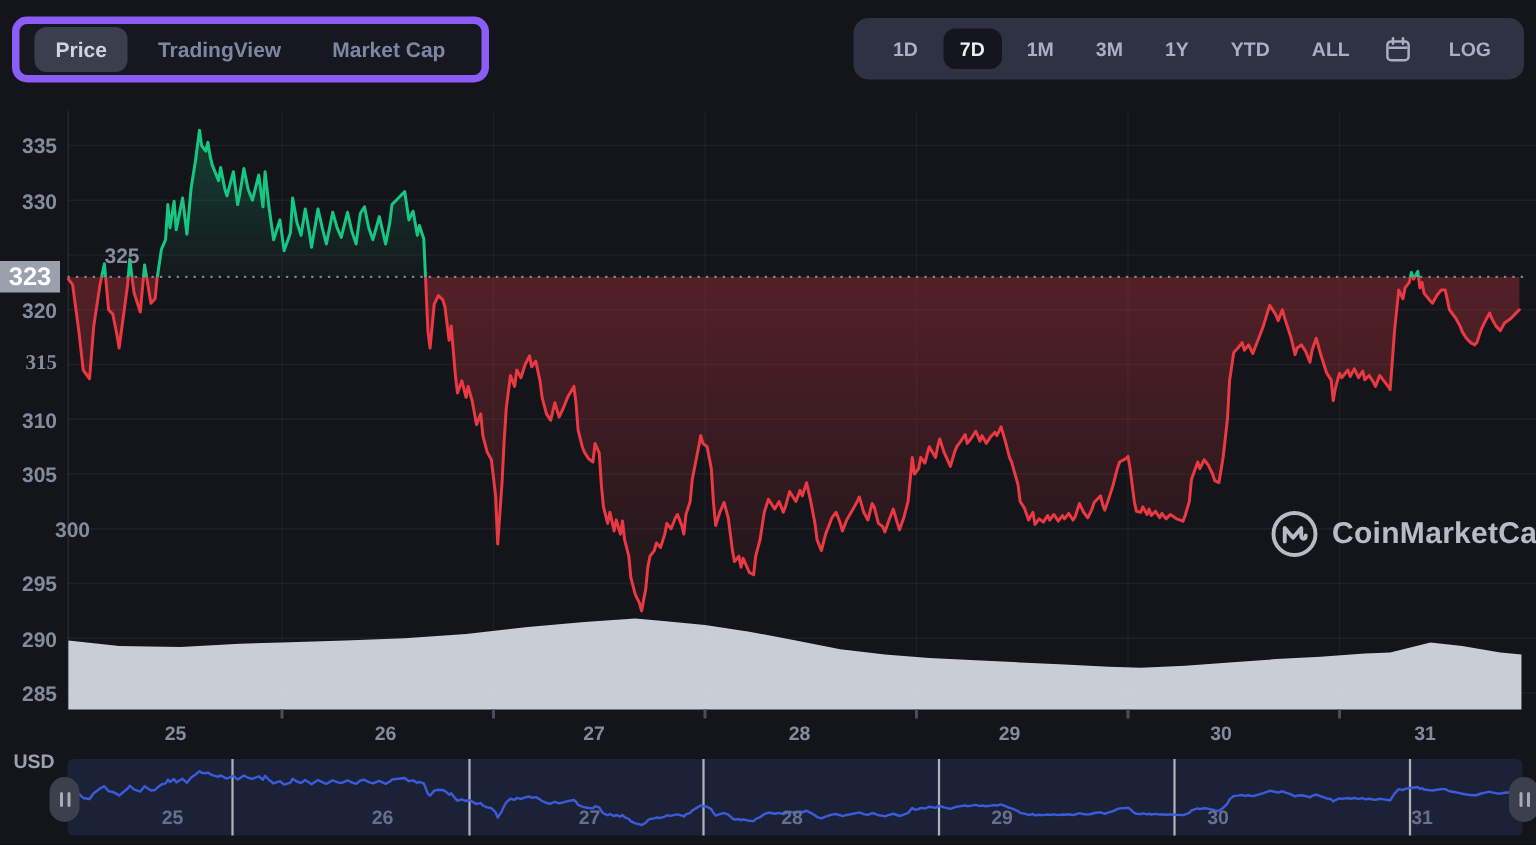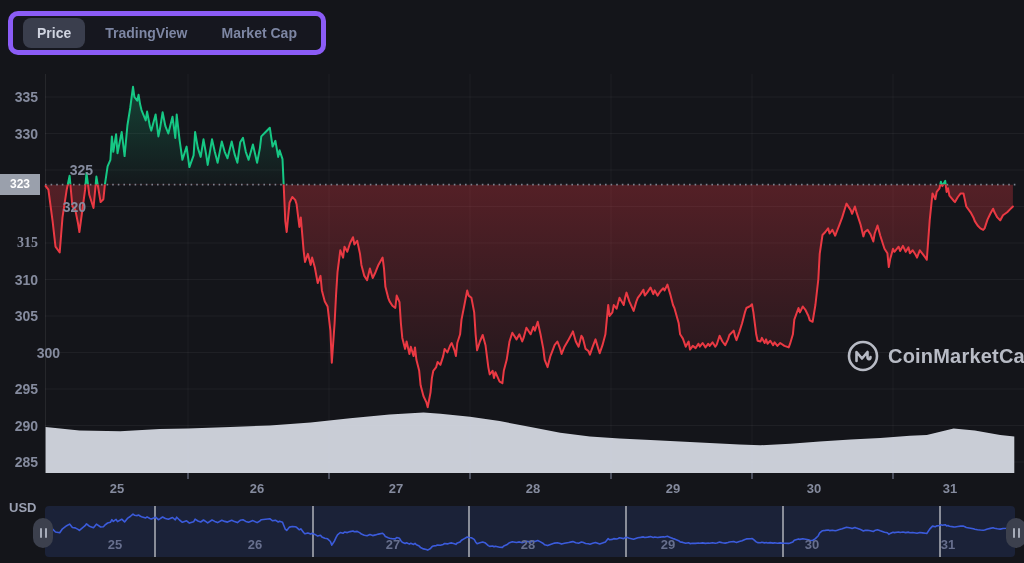--- a/index.html
+++ b/index.html
@@ -14,21 +14,21 @@
        padding:0 12px;background:#2e3243;border-radius:10px;}
   .range-btn{padding:6px 11px;margin:0 3px;border-radius:8px;font-size:13px;font-weight:bold;color:#aab0c4;cursor:pointer;}
   .range-btn.sel{background:#14151d;color:#eceef4;}
   .cal-btn{margin:0 8px;display:flex;align-items:center;cursor:pointer;}
   .log-btn{padding:6px 10px;margin-left:6px;font-size:13px;font-weight:bold;color:#aab0c4;cursor:pointer;}
   
   .ylab{position:absolute;width:38px;text-align:right;font-size:14px;color:#858b9e;font-weight:bold;}
   .xlab{position:absolute;top:481px;transform:translateX(-50%);font-size:13px;color:#858b9e;font-weight:bold;}
   .usd{position:absolute;left:9px;top:500px;font-size:13px;color:#9ba1b3;font-weight:bold;}
   .badge{position:absolute;left:0;width:40px;height:21px;background:#9aa0ac;color:#ffffff;
-       font-size:12px;font-weight:bold;text-align:center;line-height:21px;}
+       font-size:17px;font-weight:bold;text-align:center;line-height:21px;}
   
   .wm{position:absolute;left:846px;top:339px;display:flex;align-items:center;gap:8px;opacity:.92;}
   .wm-text{font-size:20px;font-weight:bold;color:#c6cad4;letter-spacing:.2px;}
   
   .nav-bg{position:absolute;left:45px;top:506px;width:970px;height:51px;background:#1b2238;border-radius:4px;}
   .navlab{position:absolute;top:537px;transform:translateX(-50%);font-size:13px;color:#676f8d;font-weight:bold;}
   .handle{position:absolute;top:518px;width:20px;height:30px;border-radius:10px;background:#3c404d;
        display:flex;align-items:center;justify-content:center;gap:3px;cursor:ew-resize;}
   .handle i{display:block;width:2px;height:10px;background:#a6abb8;border-radius:1px;}
   svg{position:absolute;left:0;top:0;}
@@ -37,20 +37,40 @@
 <body>
 
 <div id="app">
 
   <div class="view-toggle">
     <span class="view-btn sel">Price</span>
     <span class="view-btn">TradingView</span>
     <span class="view-btn">Market Cap</span>
   </div>
 
+  <div class="range-toggle">
+    <span id="range-buttons" style="display:flex;align-items:center;">
+        <span class="range-btn">1D</span>
+        <span class="range-btn sel">7D</span>
+        <span class="range-btn">1M</span>
+        <span class="range-btn">3M</span>
+        <span class="range-btn">1Y</span>
+        <span class="range-btn">YTD</span>
+        <span class="range-btn">ALL</span>
+      </span>
+    <span class="cal-btn">
+      <svg width="20" height="20" viewBox="0 0 24 24" style="position:static">
+        <rect x="3.5" y="5.5" width="17" height="15" rx="3" fill="none" stroke="#a9afc2" stroke-width="2"></rect>
+        <line x1="8" y1="3" x2="8" y2="7.4" stroke="#a9afc2" stroke-width="2" stroke-linecap="round"></line>
+        <line x1="16" y1="3" x2="16" y2="7.4" stroke="#a9afc2" stroke-width="2" stroke-linecap="round"></line>
+        <line x1="4.5" y1="10.5" x2="19.5" y2="10.5" stroke="#a9afc2" stroke-width="2"></line>
+      </svg>
+    </span>
+    <span class="log-btn">LOG</span>
+  </div>
 
   <svg id="chart" width="1024" height="563" viewBox="0 0 1024 563">
       <defs>
         <linearGradient id="gGreen" x1="0" x2="0" y1="74" y2="184.6" gradientUnits="userSpaceOnUse">
           <stop offset="0" stop-color="#16c784" stop-opacity="0.28"></stop>
           <stop offset="1" stop-color="#16c784" stop-opacity="0.02"></stop>
         </linearGradient>
         <linearGradient id="gRed" x1="0" x2="0" y1="184.6" y2="440" gradientUnits="userSpaceOnUse">
           <stop offset="0" stop-color="#ea3943" stop-opacity="0.3"></stop>
           <stop offset="1" stop-color="#ea3943" stop-opacity="0"></stop>
@@ -91,21 +111,21 @@
       <line x1="470" x2="470" y1="473" y2="479" stroke="#4a4e5c" stroke-width="2"></line>
       <line x1="611" x2="611" y1="473" y2="479" stroke="#4a4e5c" stroke-width="2"></line>
       <line x1="752" x2="752" y1="473" y2="479" stroke="#4a4e5c" stroke-width="2"></line>
       <line x1="893" x2="893" y1="473" y2="479" stroke="#4a4e5c" stroke-width="2"></line>
     </svg>
 
   <div id="ylabels">
       <div class="ylab" style="top: 89px; left: 0px;">335</div>
       <div class="ylab" style="top: 125.5px; left: 0px;">330</div>
       <div class="ylab" style="top: 162px; left: 12px; margin-left: 43px;">325</div>
-      <div class="ylab" style="top: 198.5px; left: 0px; margin-left: 48px;">320</div>
+      <div class="ylab" style="top: 198.5px; left: 0px;">320</div>
       <div class="ylab" style="top: 235px; left: 0px; font-family: Liberation Serif, serif;">315</div>
       <div class="ylab" style="top: 271.5px; left: 0px;">310</div>
       <div class="ylab" style="top: 308px; left: 0px;">305</div>
       <div class="ylab" style="top: 344.5px; left: 0px; padding-left: 22px;">300</div>
       <div class="ylab" style="top: 381px; left: 0px;">295</div>
       <div class="ylab" style="top: 417.5px; left: 0px;">290</div>
       <div class="ylab" style="top: 454px; left: 0px;">285</div>
     </div>
 
   <div class="badge" style="top:174px;">323</div>

